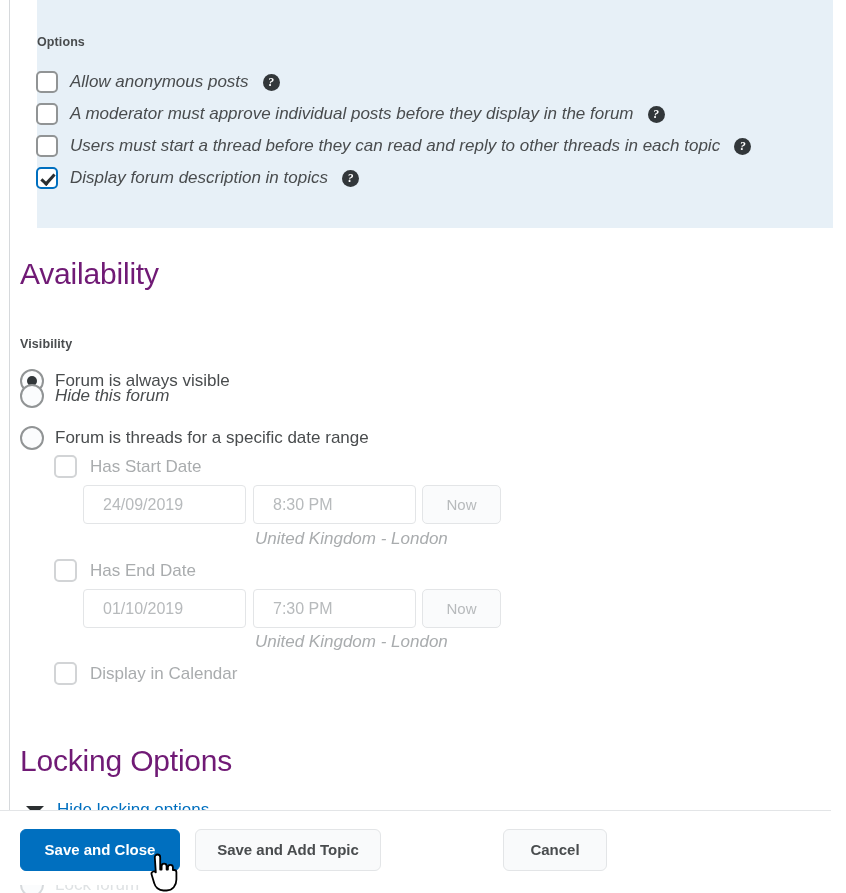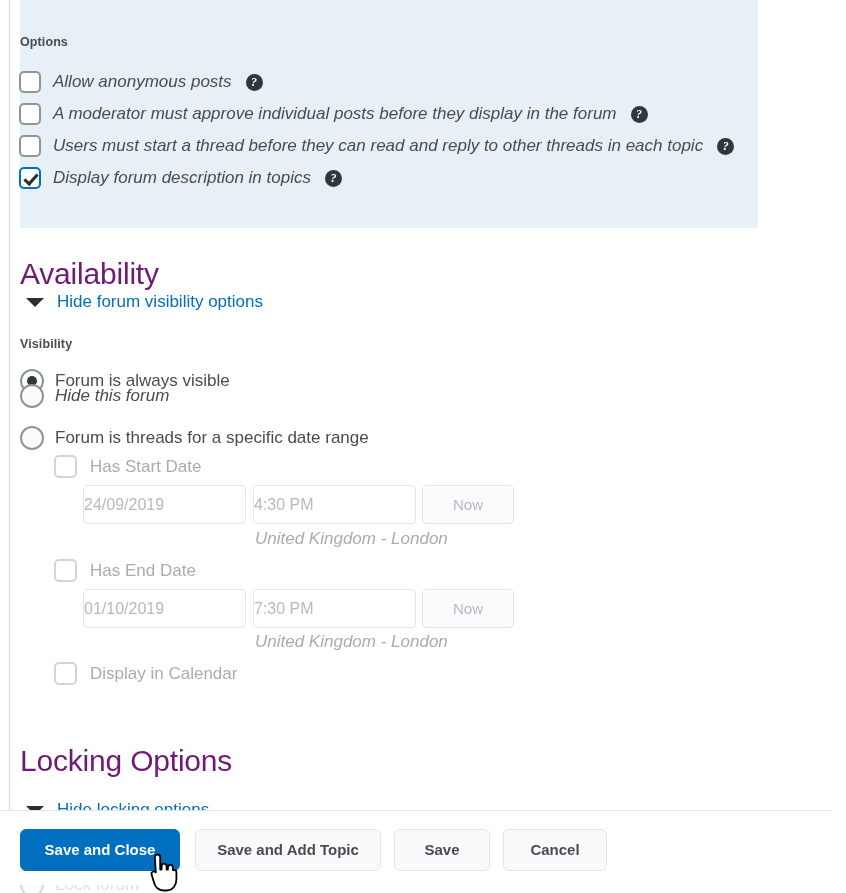--- a/index.html
+++ b/index.html
@@ -31,23 +31,23 @@
     left: 0;
     top: 0;
     width: 846px;
     height: 818px;
     overflow: hidden;
   }
 
   
   .options-panel {
     position: absolute;
-    left: 20px;
+    left: 37px;
     top: 0;
-    width: 738px;
+    width: 796px;
     height: 228px;
     background: #e7f0f7;
   }
   .section-label {
     font-size: 12.5px;
     font-weight: bold;
     color: #494c4e;
     letter-spacing: .1px;
   }
   .options-panel .section-label {
@@ -231,29 +231,30 @@
 
   .txt-field {
     box-sizing: border-box;
     height: 39px;
     border: 1px solid #e3e5e7;
     border-radius: 4px;
     background: #ffffff;
     color: #b7babc;
     font-size: 16px;
     line-height: 37px;
+    padding-left: 19px;
     font-family: "Liberation Sans", sans-serif;
     white-space: nowrap;
   }
   .txt-field.date { width: 163px; }
   .txt-field.time { width: 163px; margin-left: 7px; }
 
   .now-btn {
     box-sizing: border-box;
-    width: 92px;
+    width: 79px;
     height: 39px;
     margin-left: 6px;
     border: 1px solid #e3e5e7;
     border-radius: 5px;
     background: #fafbfc;
     color: #b7babc;
     font-size: 15px;
     line-height: 37px;
     text-align: center;
     font-family: "Liberation Sans", sans-serif;
@@ -375,24 +376,20 @@
 
     <div class="cb-row r4">
       <span class="checkbox checked"></span>
       <span class="cb-label">Display forum description in topics</span>
       <span class="help-icon">?</span>
     </div>
   </div>
 
   <h2 class="page-heading heading-availability">Availability</h2>
 
-  <div class="collapse-link vis">
-    <span class="tri-down"></span>
-    <span class="link-text">Hide forum visibility options</span>
-  </div>
 
   <div class="section-label visibility-label">Visibility</div>
 
   <div class="radio-row v1">
     <span class="radio selected"></span>
     <span class="radio-label">Forum is always visible</span>
   </div>
 
   <div class="radio-row v2">
     <span class="radio"></span>
@@ -404,21 +401,21 @@
     <span class="radio-label">Forum is threads for a specific date range</span>
   </div>
 
   <div class="date-cb-row start">
     <span class="checkbox disabled"></span>
     <span class="cb-label disabled">Has Start Date</span>
   </div>
 
   <div class="field-row start">
     <span class="txt-field date">24/09/2019</span>
-    <span class="txt-field time">4:30 PM</span>
+    <span class="txt-field time">8:30 PM</span>
     <span class="now-btn">Now</span>
   </div>
 
   <div class="tz-note start">United Kingdom - London</div>
 
   <div class="date-cb-row end">
     <span class="checkbox disabled"></span>
     <span class="cb-label disabled">Has End Date</span>
   </div>
 
@@ -448,21 +445,20 @@
   <div class="behind-label">Locking Options</div>
   <div class="behind-radio-row">
     <span class="radio faded"></span>
     <span class="radio-label">Lock forum</span>
   </div>
 </div>
 
 <div class="footer">
   <div class="btn btn-primary">Save and Close</div>
   <div class="btn btn-secondary btn-add-topic">Save and Add Topic</div>
-  <div class="btn btn-secondary btn-save">Save</div>
   <div class="btn btn-secondary btn-cancel">Cancel</div>
 </div>
 
 <svg class="cursor" viewBox="0 0 30 40">
   <path d="M9.5,1.5 C11,1.5 12.2,2.7 12.2,4.2 L12.2,16.5 L13.6,16.5 L13.6,13.2
            C13.6,11.8 14.7,10.7 16.1,10.7 C17.5,10.7 18.6,11.8 18.6,13.2 L18.6,16.6
            L19.9,16.6 L19.9,14.3 C19.9,12.9 21,11.8 22.4,11.8 C23.8,11.8 24.9,12.9 24.9,14.3
            L24.9,17 L26.1,17 C27.4,17 28.4,18 28.4,19.3 L28.4,26.5
            C28.4,32.5 24.6,37.5 18.6,37.5 L15.5,37.5 C10.6,37.5 7.2,34 6.3,30.4
            L3.6,21.6 C3.2,20.2 3.9,18.9 5.2,18.5 C6.2,18.2 7.2,18.6 7.8,19.4

